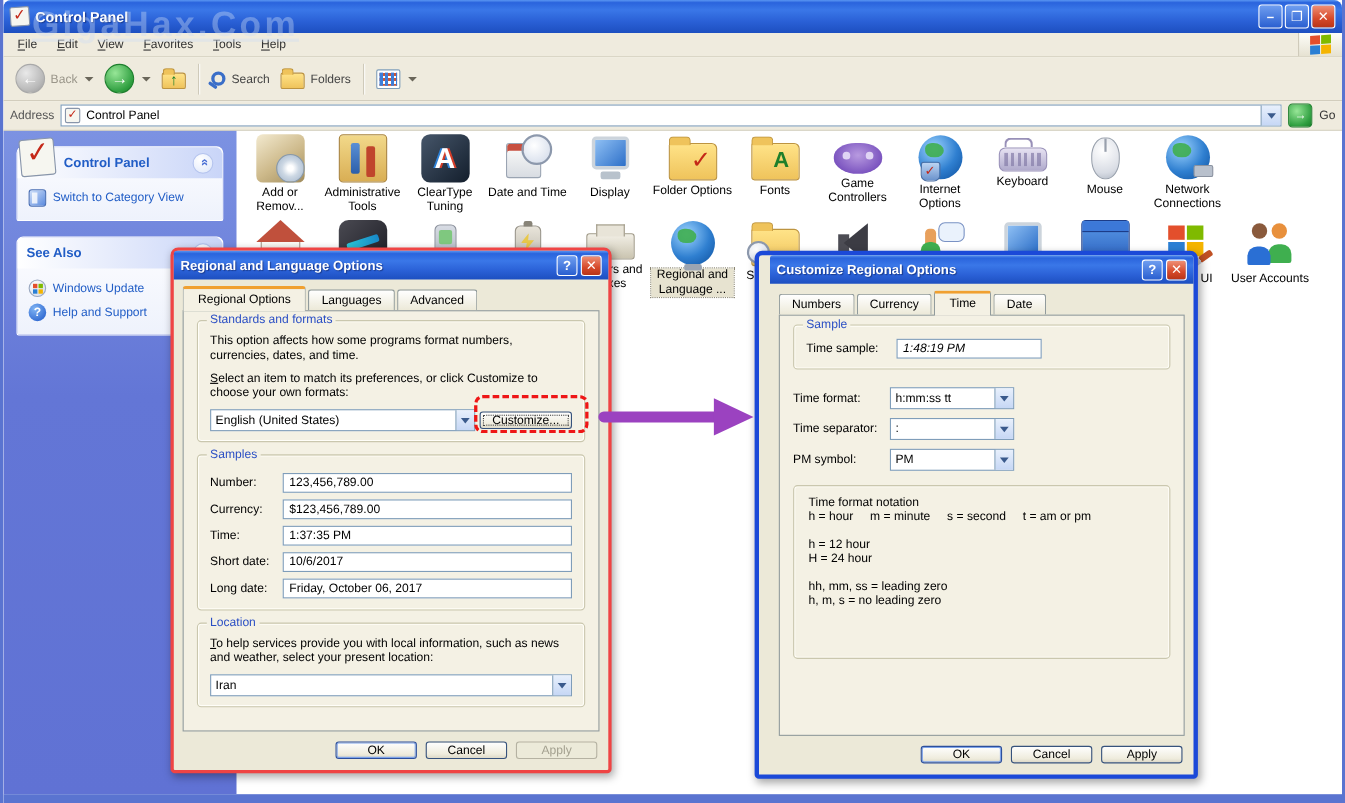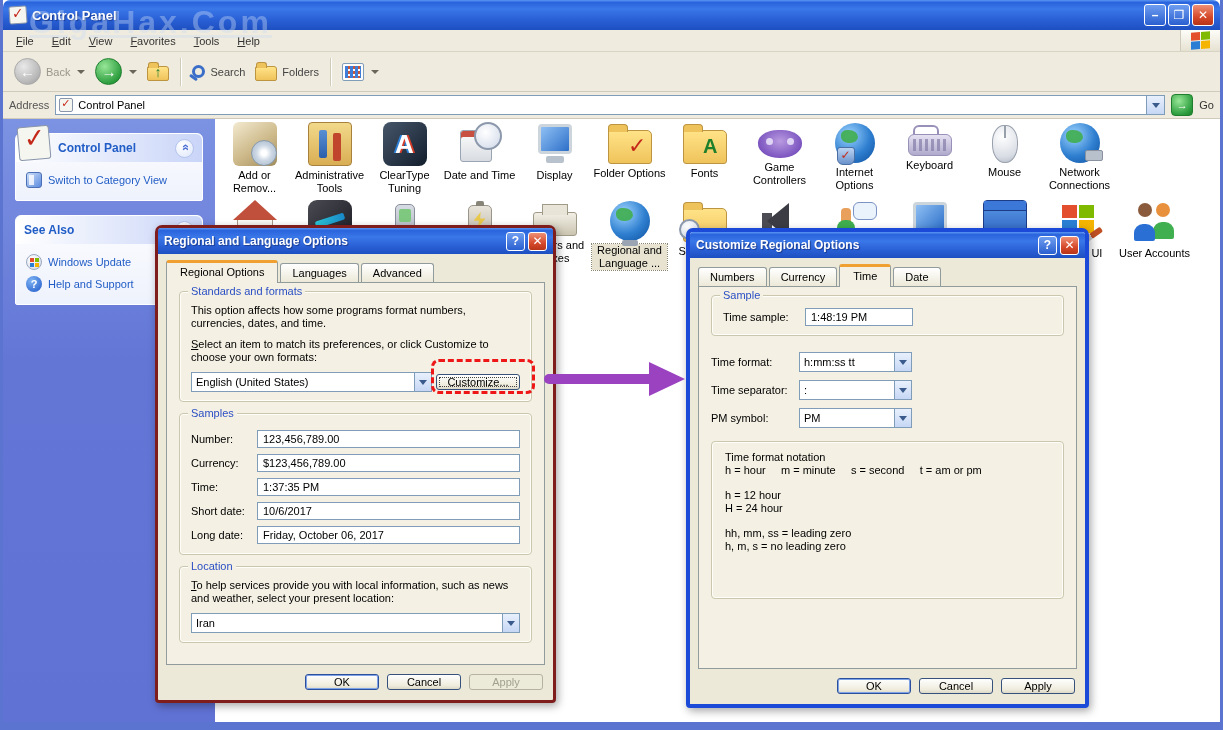--- a/index.html
+++ b/index.html
@@ -139,22 +139,22 @@
   .window-theme-icon::before{content:"";position:absolute;top:0;left:0;right:0;height:9px;background:#3c78d8;border-bottom:1px solid #1c3c88;}
   .window-theme-icon::after{content:"";position:absolute;left:2px;bottom:2px;width:11px;height:9px;background:#3faf4f;border-radius:1px;box-shadow:13px 0 0 #e8e8f4;}
   .tweak-ui-icon::before{content:"";position:absolute;left:4px;top:5px;width:15px;height:13px;background:#e34f2c;box-shadow:17px 0 0 #7fba00,0 15px 0 #2a7fd4,17px 15px 0 #f4b400;}
   .tweak-ui-icon::after{content:"";position:absolute;right:-2px;bottom:4px;width:28px;height:6px;background:linear-gradient(90deg,#c8c8d0 55%,#c05024 55%);transform:rotate(-35deg);border-radius:2px;}
   .user-accounts-icon::before{content:"";position:absolute;left:5px;top:3px;width:14px;height:14px;border-radius:50%;background:#8a5a3c;box-shadow:18px 0 0 #e8903c;}
   .user-accounts-icon::after{content:"";position:absolute;left:1px;bottom:3px;width:21px;height:17px;border-radius:9px 9px 2px 2px;background:#2a6fd4;box-shadow:19px -2px 0 #3faf4f;}
   
   .bottomstrip{position:absolute;left:0;bottom:0;right:0;height:8px;background:#5a74d0;}
   
   .dlg{position:absolute;background:#ece9d8;display:flex;flex-direction:column;border-radius:7px 7px 4px 4px;box-shadow:2px 3px 8px rgba(0,0,0,.35);}
-  .dlg1{left:152px;top:225px;width:401px;height:478px;border:3px solid #7f1d1d;z-index:20;}
-  .dlg2{left:683px;top:228px;width:403px;height:480px;border:4px solid #1b49d8;z-index:30;}
+  .dlg1{left:152px;top:225px;width:401px;height:478px;border:3px solid #ef4444;z-index:20;}
+  .dlg2{left:683px;top:228px;width:403px;height:480px;border:4px solid #1b49d8;z-index:30;padding-left:10px;}
   .dtitle{height:26px;flex:none;background:linear-gradient(180deg,#5a96f2 0%,#2a64dd 10%,#3a77e8 35%,#2a60d6 70%,#1d4fc0 100%);
      display:flex;align-items:center;padding:0 6px;border-radius:3px 3px 0 0;}
   .dtitle .dt{color:#fff;font-weight:bold;font-size:12px;text-shadow:1px 1px 1px #1a3a8c;}
   .dbtns{margin-left:auto;display:flex;gap:3px;}
   .db{width:19px;height:19px;border-radius:3px;border:1px solid #fff;color:#fff;font-weight:bold;font-size:12px;display:grid;place-items:center;line-height:1;}
   .db.help{background:linear-gradient(#6f9ef0,#2a5fd0);}
   .db.close{background:linear-gradient(#ef9076,#d6492a 60%,#b83418);}
   .tabstrip{display:flex;align-items:flex-end;padding:6px 8px 0;flex:none;position:relative;z-index:2;}
   .xtab{padding:3px 11px 3px;background:linear-gradient(#fff,#ece9d8);border:1px solid #919b9c;border-bottom:none;border-radius:3px 3px 0 0;margin-right:2px;}
   .xtab.active{background:#f4f1e4;border-top:3px solid #f0a030;padding:3px 13px 5px;margin-bottom:-1px;position:relative;}
@@ -175,21 +175,21 @@
   .btn.disabled{color:#a3a08f;border-color:#b5b2a2;background:#ecead9;}
   .dbtns-row{flex:none;display:flex;justify-content:flex-end;gap:8px;padding:9px 10px 10px;}
   .srow{display:flex;align-items:center;margin:6px 0;}
   .slabel{width:66px;flex:none;}
   .stxt{flex:1;height:18px;background:#fff;border:1px solid #7f9db9;padding:1px 5px;line-height:15px;white-space:nowrap;}
   .frow{display:flex;align-items:center;margin:8px 0;}
   .flabel{width:88px;flex:none;}
   .frow .combo{width:113px;}
   .sample-inline{display:flex;align-items:center;}
   .sample-inline .slabel{width:82px;}
-  .sample-inline .stxt{flex:none;width:108px;}
+  .sample-inline .stxt{flex:none;width:132px;font-style:italic;}
   .notation{border:1px solid #cac7ae;border-radius:4px;box-shadow:inset 0 0 0 1px #fffef8;padding:9px 13px;height:158px;margin-top:13px;}
   .nline{line-height:13px;min-height:12px;white-space:pre-wrap;}
   
   .red-dash{position:absolute;left:428px;top:359px;width:104px;height:35px;border:3px dashed #ee1616;border-radius:8px;z-index:40;}
   .arrow-svg{position:absolute;left:540px;top:358px;z-index:50;}
 </style>
 </head>
 <body>
 
 <div class="screen">

